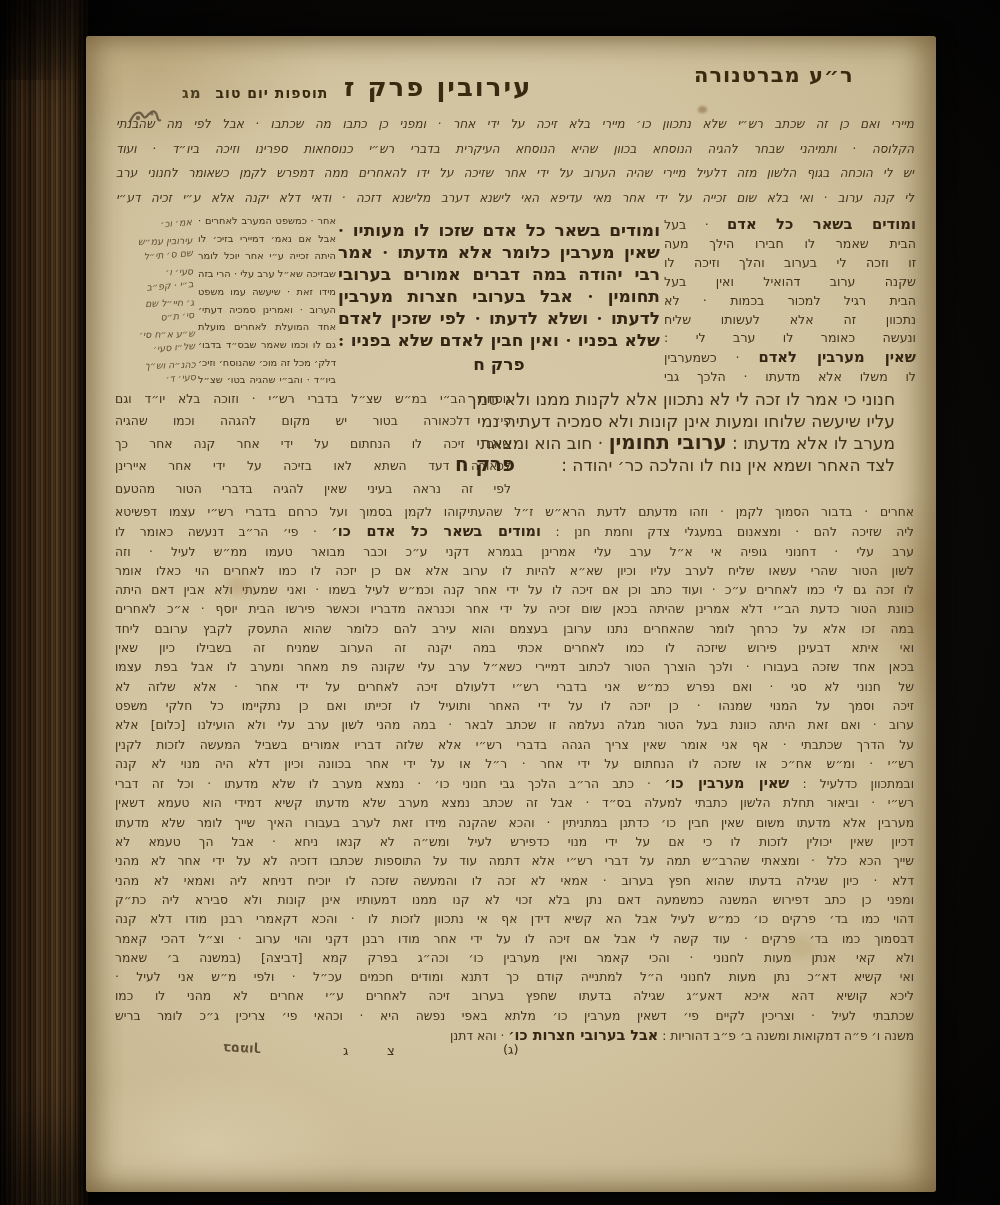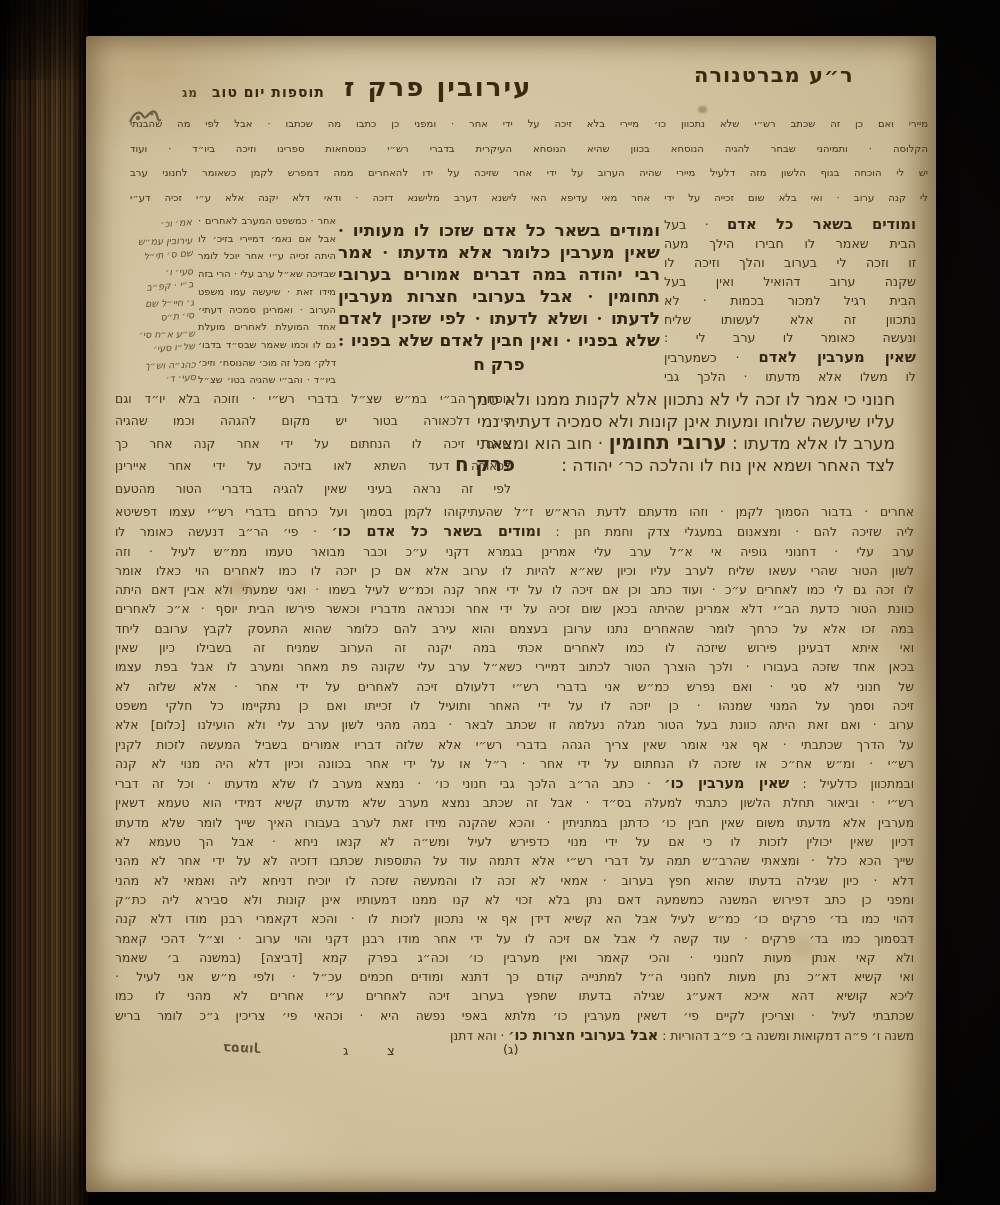--- a/index.html
+++ b/index.html
@@ -31,23 +31,23 @@
   .lines{position:absolute;}
   .ln{white-space:nowrap;text-align:justify;text-align-last:justify;color:#41321c;}
   .ln .b{font-weight:bold;font-size:117%;color:#352714;}
   .ln .sp{margin-right:46px;}
   .ln.short{text-align-last:right;}
   
   .hdr{position:absolute;font-family:"DejaVu Serif","DejaVu Sans",serif;font-weight:bold;color:#38290f;}
   .hdr-right{left:608px;top:26px;font-size:21px;letter-spacing:1px;}
   .hdr-center{left:258px;top:36px;font-size:26px;letter-spacing:2px;}
   .hdr-left{left:96px;top:48px;font-size:14px;letter-spacing:1px;}
-  .folio{margin-right:14px;font-size:12px;opacity:.85;}
-  
-  .top-block{left:44px;top:76px;width:798px;font-family:"DejaVu Sans",sans-serif;font-size:10px;line-height:24.5px;}
+  .folio{margin-right:14px;font-size:15px;opacity:.85;}
+  
+  .top-block{left:30px;top:76px;width:798px;font-family:"DejaVu Sans",sans-serif;font-size:12px;line-height:24.5px;font-style:italic;}
   
   .margin-notes{left:6px;top:182px;width:102px;font-family:"DejaVu Sans",sans-serif;font-size:9.5px;line-height:15.5px;color:#4d3c23;font-style:italic;transform:rotate(-1.5deg);opacity:.88;}
   .margin-notes .ln{text-align:right;text-align-last:right;color:#4d3c23;}
   .margin-notes .ln:nth-child(odd){transform:rotate(-3deg);}
   
   .side-col{left:112px;top:176px;width:138px;font-family:"DejaVu Sans",sans-serif;font-size:9.8px;line-height:17.7px;}
   
   .mishnah{left:252px;top:183px;width:322px;font-family:"DejaVu Serif","DejaVu Sans",serif;font-weight:bold;font-size:17px;line-height:22px;}
   .mishnah .ln{color:#332614;}
   .perek{position:absolute;left:252px;top:318px;width:322px;text-align:center;font-family:"DejaVu Serif","DejaVu Sans",serif;font-weight:bold;font-size:17px;color:#332614;}

